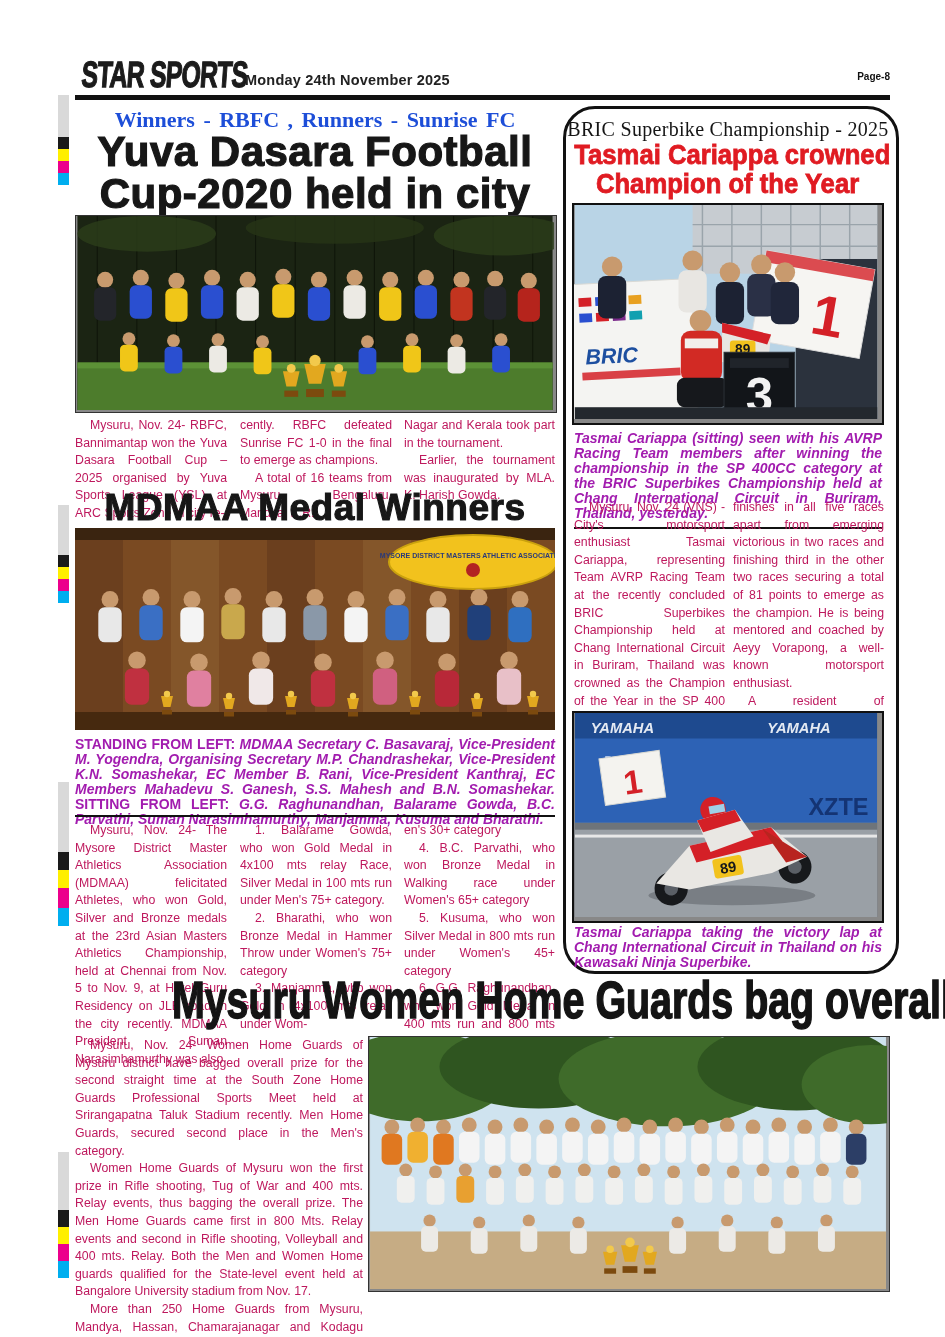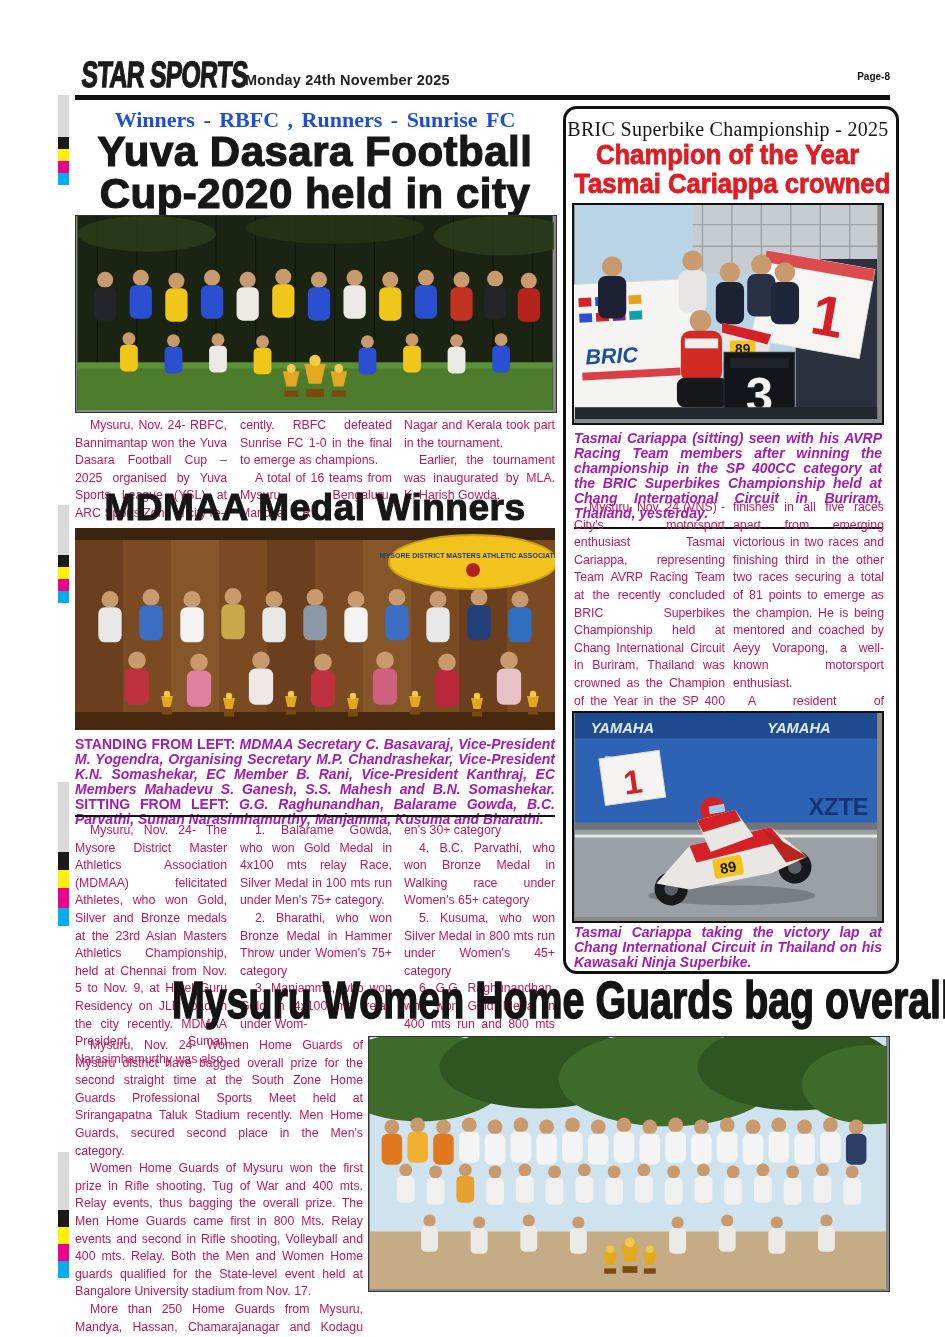--- a/index.html
+++ b/index.html
@@ -33,21 +33,21 @@
   
   .bodytxt{font-size:12.3px;line-height:17.6px;text-align:justify;color:#be185d;}
   .bodytxt p{margin:0;}
   .bodytxt p.ind{text-indent:15px;}
 
   
   .caption{font-size:14px;font-weight:bold;font-style:italic;line-height:15px;text-align:justify;color:#a21caf;}
   .cap-label{font-style:normal;margin-top:9px;}
 
   
-  .bric-box{position:absolute;left:563px;top:106px;width:330px;height:862px;border:3px solid #111;border-radius:14px;background:#fff;}
+  .bric-box{position:absolute;left:563px;top:106px;width:330px;height:862px;border:3px solid #111;border-radius:32px;background:#fff;}
   .bric-title{font-family:"Liberation Serif",serif;font-size:20px;color:#151515;text-align:center;letter-spacing:.3px;}
   .bric-red{color:#e01b22;font-weight:bold;font-size:27px;text-align:center;line-height:29px;-webkit-text-stroke:.8px #e01b22;}
   .bric-red .cond{display:inline-block;transform:scaleX(.95);transform-origin:center;white-space:nowrap;}
 
   .photo-frame{border:2px solid #111;background:#888;}
   .photo-thin{border:1px solid #333;background:#888;}
   .rule{background:#111;}
   svg{display:block;}
 </style>
 </head>
@@ -244,22 +244,22 @@
   <div class="abs bodytxt" style="left:404px;top:822px;width:151px">
     <p>en's 30+ category</p>
     <p class="ind">4. B.C. Parvathi, who won Bronze Medal in Walking race under Women's 65+ category</p>
     <p class="ind">5. Kusuma, who won Silver Medal in 800 mts run under Women's 45+ category</p>
     <p class="ind">6. G.G. Raghunandhan, who won Gold Medal in 400 mts run and 800 mts run under Men's 40+ category.</p>
   </div>
 
   <div class="bric-box">
     <div class="abs bric-title" style="left:0;top:9px;width:324px">BRIC Superbike Championship - 2025</div>
     <div class="abs bric-red" style="left:0;top:32px;width:324px">
+      <div><span class="cond">Tasmai Cariappa crowned</span></div>
       <div><span class="cond">Champion of the Year</span></div>
-      <div><span class="cond">Tasmai Cariappa crowned</span></div>
     </div>
 
     <div class="abs photo-frame" style="left:6px;top:94px;width:308px;height:218px">
       <svg viewBox="0 0 308 218" width="304" height="214">
         <rect width="308" height="218" fill="#b9d4e6"></rect>
         <g fill="#c7ccd1">
             <rect x="120" y="0" width="188" height="70"></rect>
           </g>
         <g stroke="#9aa4ab" stroke-width="1.5">
             <line x1="130" y1="0" x2="130" y2="70"></line>

